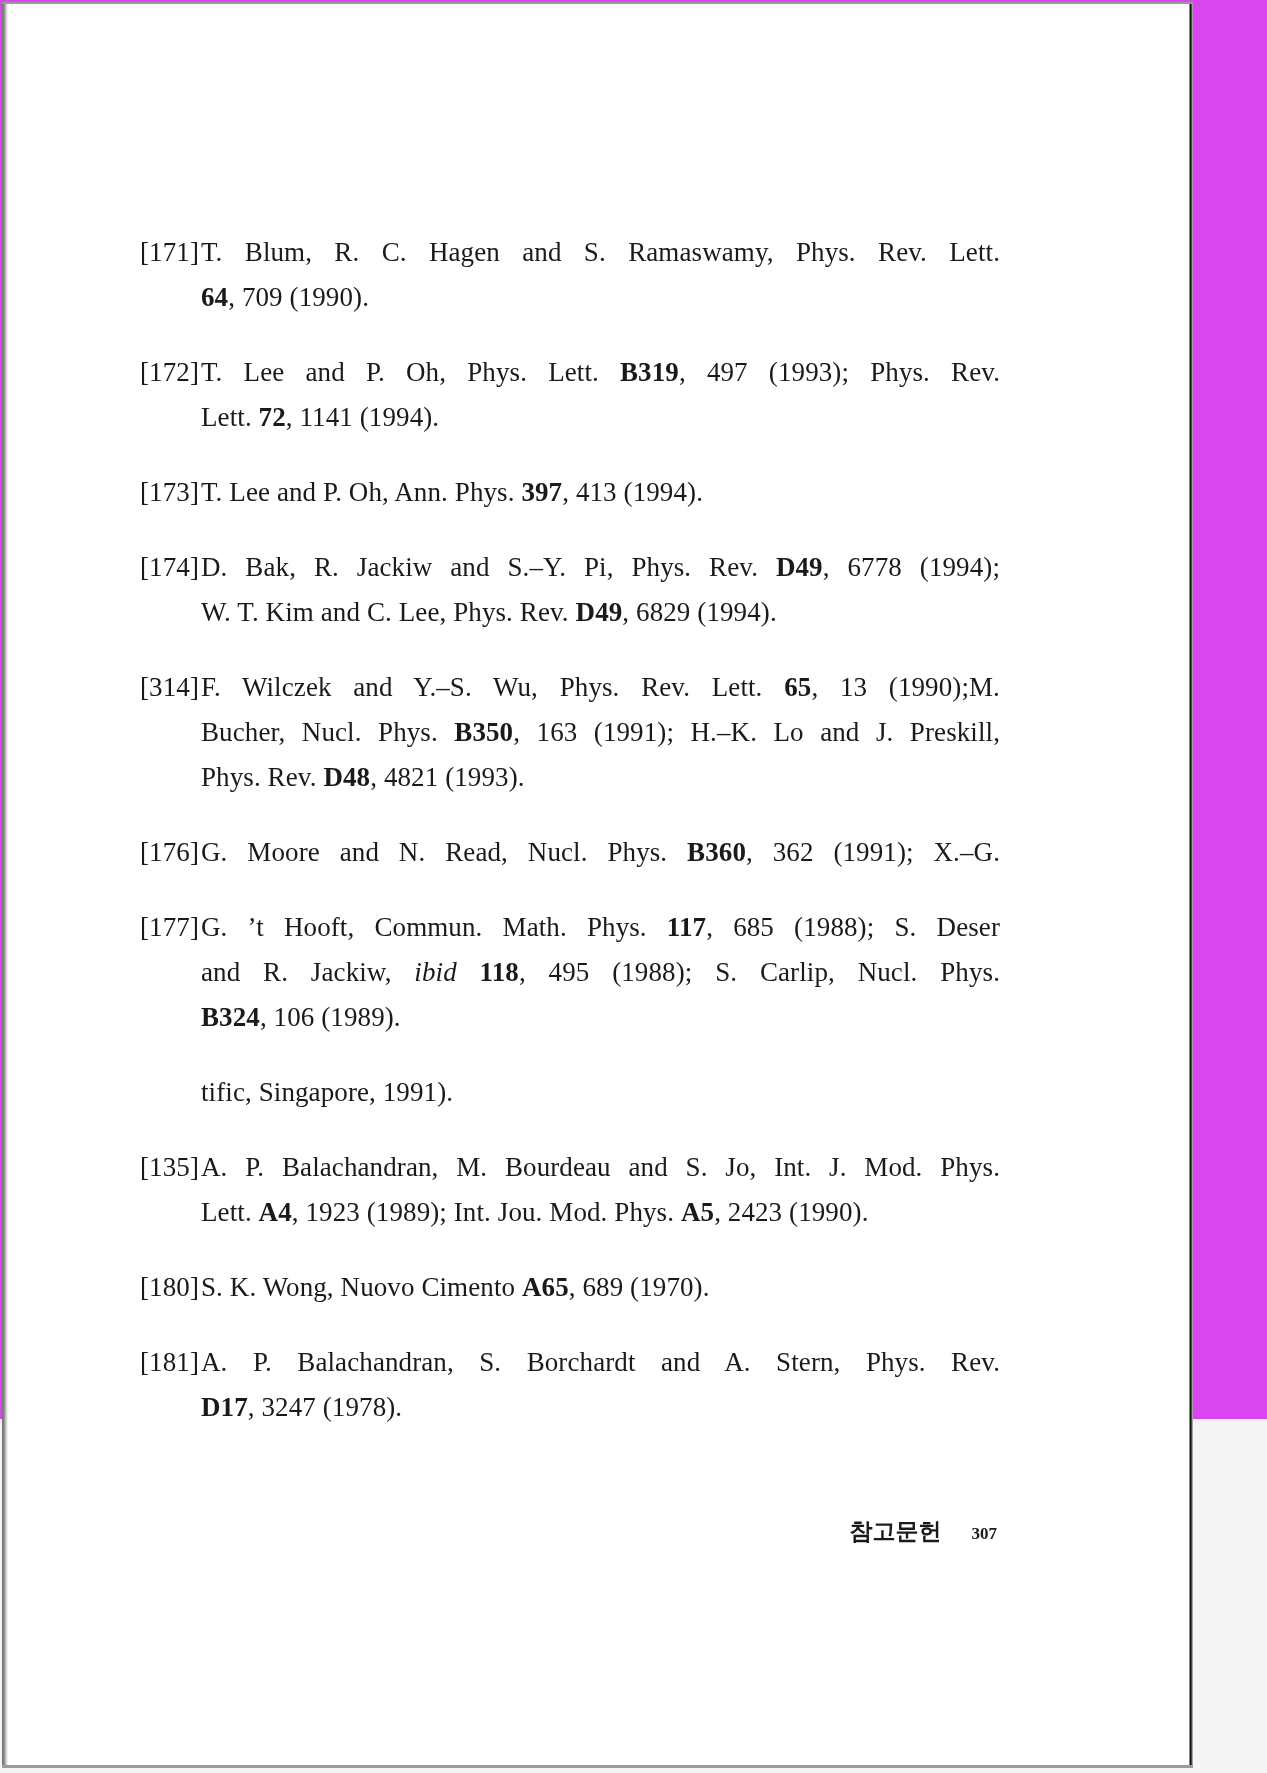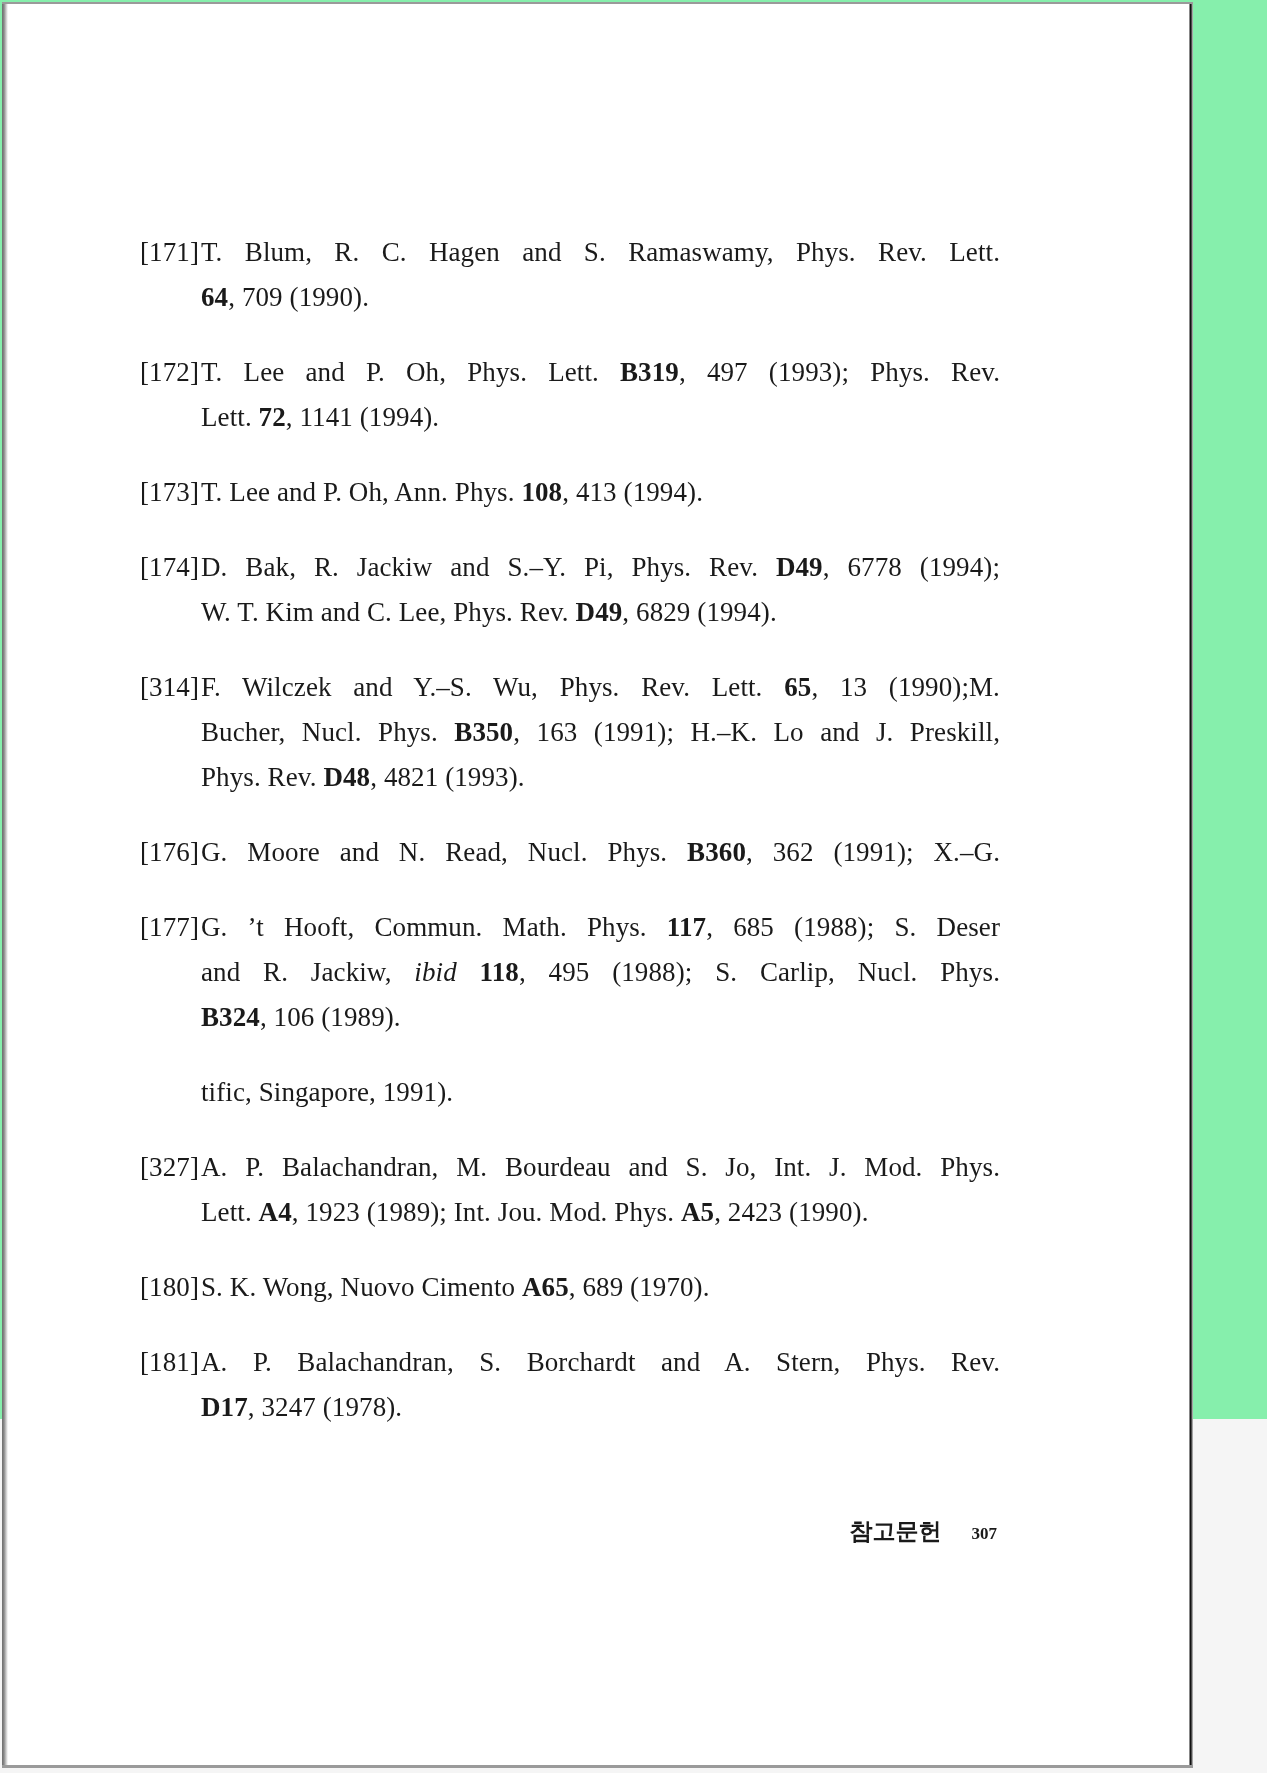--- a/index.html
+++ b/index.html
@@ -11,21 +11,21 @@
       width: 1267px;
       height: 1773px;
       position: relative;
       overflow: hidden;
       font-family: "DejaVu Serif", "Liberation Serif", serif;
     }
     .viewer {
       position: absolute;
       left: 0; top: 0;
       width: 1267px; height: 1419px;
-      background: #86efac;
+      background: #d946ef;
     }
     .page {
       position: absolute;
       left: 2px;
       top: 2px;
       width: 1191px;
       height: 1766px;
       background: #ffffff;
       border-top: 2px solid #9a9a9a;
       border-bottom: 3px solid #9a9a9a;
@@ -109,21 +109,21 @@
     <div class="refs" id="refs">
         <div class="ref">
           <div class="ref-line first justify"><span class="ref-num">[171]</span><span>T. Blum, R. C. Hagen and S. Ramaswamy, Phys. Rev. Lett.</span></div>
           <div class="ref-line cont"><span class="b">64</span><span>, 709 (1990).</span></div>
         </div>
         <div class="ref">
           <div class="ref-line first justify"><span class="ref-num">[172]</span><span>T. Lee and P. Oh, Phys. Lett. </span><span class="b">B319</span><span>, 497 (1993); Phys. Rev.</span></div>
           <div class="ref-line cont"><span>Lett. </span><span class="b">72</span><span>, 1141 (1994).</span></div>
         </div>
         <div class="ref">
-          <div class="ref-line first"><span class="ref-num">[173]</span><span>T. Lee and P. Oh, Ann. Phys. </span><span class="b">108</span><span>, 413 (1994).</span></div>
+          <div class="ref-line first"><span class="ref-num">[173]</span><span>T. Lee and P. Oh, Ann. Phys. </span><span class="b">397</span><span>, 413 (1994).</span></div>
         </div>
         <div class="ref">
           <div class="ref-line first justify"><span class="ref-num">[174]</span><span>D. Bak, R. Jackiw and S.–Y. Pi, Phys. Rev. </span><span class="b">D49</span><span>, 6778 (1994);</span></div>
           <div class="ref-line cont"><span>W. T. Kim and C. Lee, Phys. Rev. </span><span class="b">D49</span><span>, 6829 (1994).</span></div>
         </div>
         <div class="ref">
           <div class="ref-line first justify"><span class="ref-num">[314]</span><span>F. Wilczek and Y.–S. Wu, Phys. Rev. Lett. </span><span class="b">65</span><span>, 13 (1990);M.</span></div>
           <div class="ref-line cont justify"><span>Bucher, Nucl. Phys. </span><span class="b">B350</span><span>, 163 (1991); H.–K. Lo and J. Preskill,</span></div>
           <div class="ref-line cont"><span>Phys. Rev. </span><span class="b">D48</span><span>, 4821 (1993).</span></div>
         </div>
@@ -132,21 +132,21 @@
         </div>
         <div class="ref">
           <div class="ref-line first justify"><span class="ref-num">[177]</span><span>G. ’t Hooft, Commun. Math. Phys. </span><span class="b">117</span><span>, 685 (1988); S. Deser</span></div>
           <div class="ref-line cont justify"><span>and R. Jackiw, </span><span class="i">ibid</span><span> </span><span class="b">118</span><span>, 495 (1988); S. Carlip, Nucl. Phys.</span></div>
           <div class="ref-line cont"><span class="b">B324</span><span>, 106 (1989).</span></div>
         </div>
         <div class="ref">
           <div class="ref-line cont"><span>tific, Singapore, 1991).</span></div>
         </div>
         <div class="ref">
-          <div class="ref-line first justify"><span class="ref-num">[327]</span><span>A. P. Balachandran, M. Bourdeau and S. Jo, Int. J. Mod. Phys.</span></div>
+          <div class="ref-line first justify"><span class="ref-num">[135]</span><span>A. P. Balachandran, M. Bourdeau and S. Jo, Int. J. Mod. Phys.</span></div>
           <div class="ref-line cont"><span>Lett. </span><span class="b">A4</span><span>, 1923 (1989); Int. Jou. Mod. Phys. </span><span class="b">A5</span><span>, 2423 (1990).</span></div>
         </div>
         <div class="ref">
           <div class="ref-line first"><span class="ref-num">[180]</span><span>S. K. Wong, Nuovo Cimento </span><span class="b">A65</span><span>, 689 (1970).</span></div>
         </div>
         <div class="ref">
           <div class="ref-line first justify"><span class="ref-num">[181]</span><span>A. P. Balachandran, S. Borchardt and A. Stern, Phys. Rev.</span></div>
           <div class="ref-line cont"><span class="b">D17</span><span>, 3247 (1978).</span></div>
         </div>
       </div>

